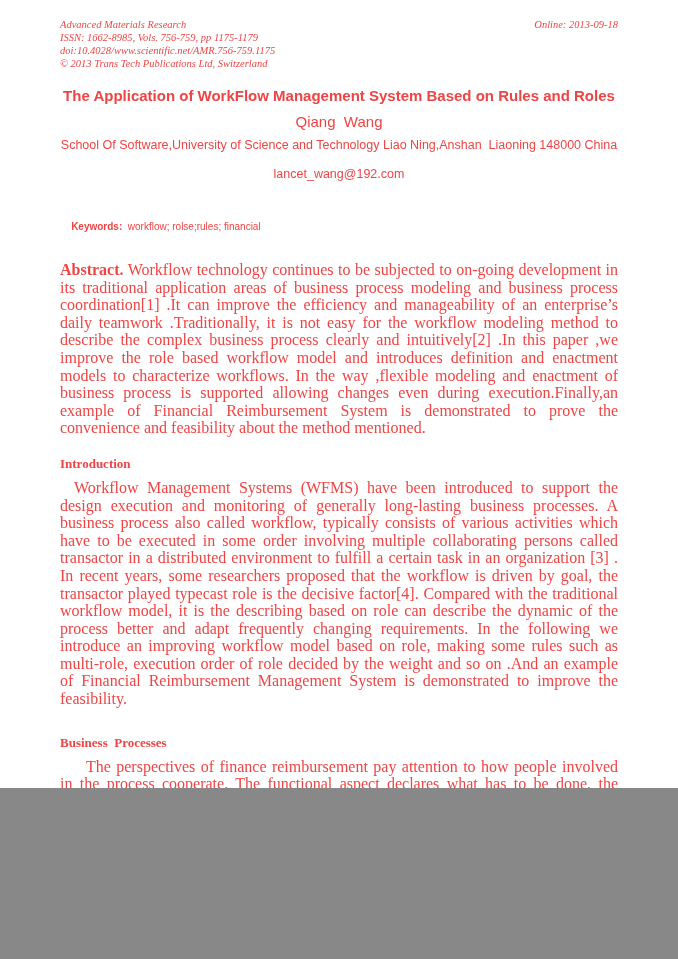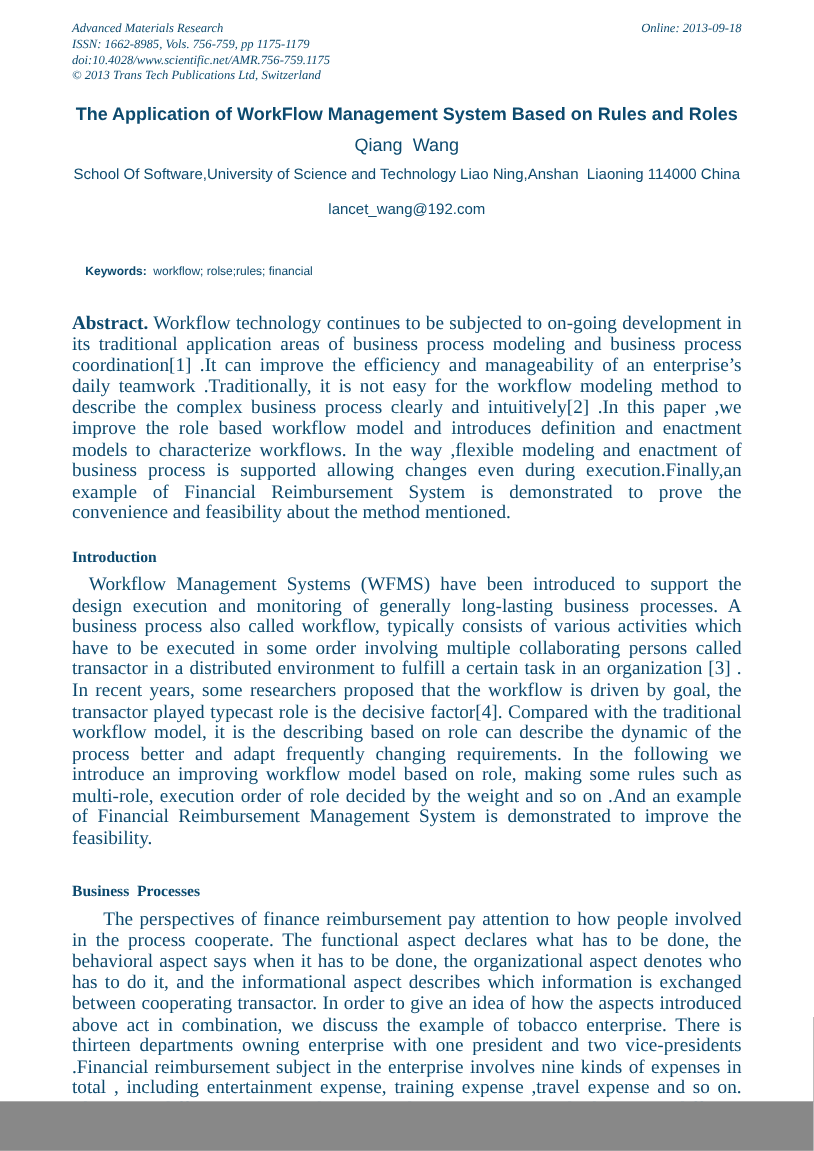--- a/index.html
+++ b/index.html
@@ -3,24 +3,24 @@
 <meta charset="utf-8">
 <style>
   html, body {
     margin: 0;
     padding: 0;
     background: #888;
   }
   .page {
     position: relative;
     width: 678px;
-    height: 918px;
+    height: 788px;
     margin: 0 auto;
     background: #ffffff;
-    color: #0c4a6e;
+    color: #ef4444;
     box-sizing: border-box;
     padding: 18px 60px 0 60px;
     font-family: "Liberation Serif", serif;
     overflow: hidden;
   }
   
   .hdr {
     display: flex;
     justify-content: space-between;
     align-items: flex-start;
@@ -108,21 +108,21 @@
       <div>doi:10.4028/www.scientific.net/AMR.756-759.1175</div>
       <div>© 2013 Trans Tech Publications Ltd, Switzerland</div>
     </div>
     <div class="hdr-right">Online: 2013-09-18</div>
   </div>
 
   <div class="title">The Application of WorkFlow Management System Based on Rules and Roles</div>
 
   <div class="author">Qiang  Wang</div>
 
-  <div class="affiliation">School Of Software,University of Science and Technology Liao Ning,Anshan  Liaoning 114000 China</div>
+  <div class="affiliation">School Of Software,University of Science and Technology Liao Ning,Anshan  Liaoning 148000 China</div>
 
   <div class="email">lancet_wang@192.com</div>
 
   <div class="keywords">
     <span class="kw-label">Keywords:</span><span>  workflow; rolse;rules; financial</span>
   </div>
 
   <div class="para abstract">
     <span class="ab-label">Abstract.</span><span> Workflow technology continues to be subjected to on-going development in its traditional application areas of business process modeling and business process coordination[1] .It can improve the efficiency and manageability of an enterprise’s daily teamwork .Traditionally, it is not easy for the workflow modeling method to describe the complex business process clearly and intuitively[2] .In this paper ,we improve the role based workflow model and introduces definition and enactment models to characterize workflows. In the way ,flexible modeling and enactment of business process is supported allowing changes even during execution.Finally,an example of Financial Reimbursement System is demonstrated to prove the convenience and feasibility about the method mentioned.</span>
   </div>

